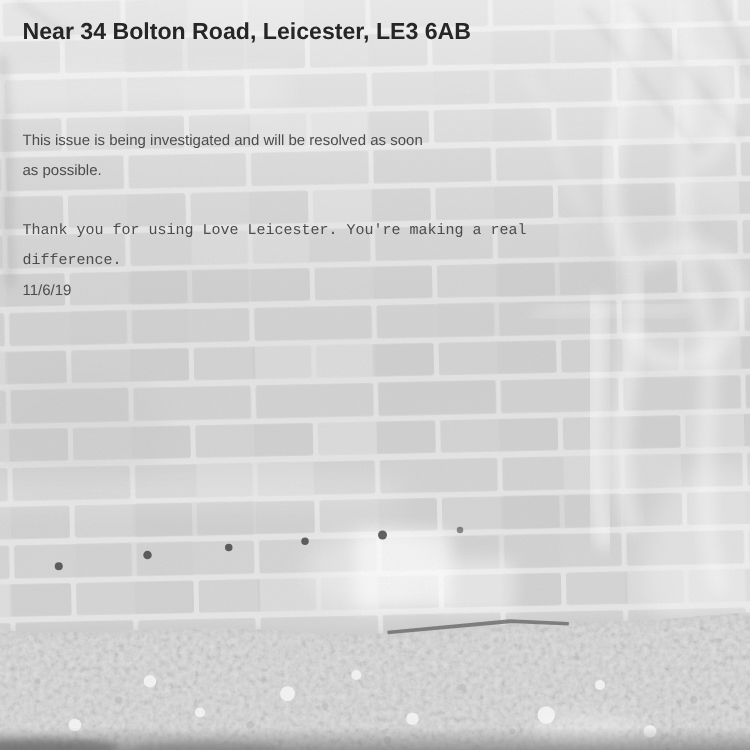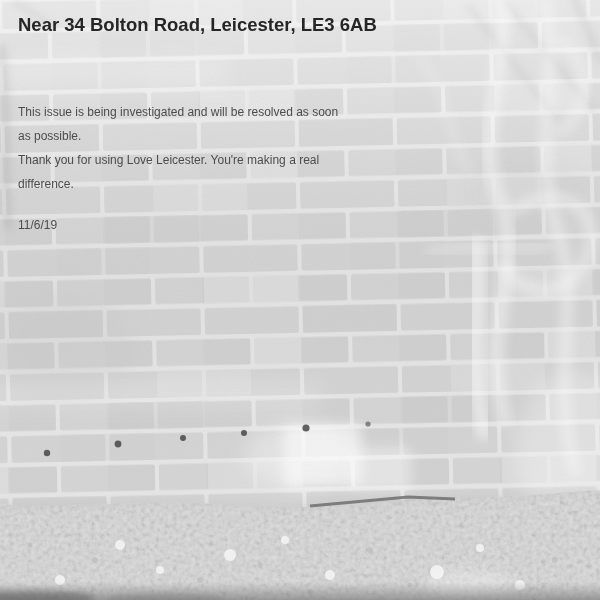--- a/index.html
+++ b/index.html
@@ -20,22 +20,22 @@
   }
   .body-text{
     position:absolute;left:18px;top:100px;right:28px;
   }
   .msg{
     margin:0;
     font-size:12px;line-height:24px;font-weight:400;
     color:#4c4c4c;
     white-space:pre-line;
   }
-  .msg.thanks{}
-  .msg.date{margin-top:17px;}
+  .msg.thanks{margin-top:24px;font-family:Liberation Mono, monospace;}
+  .msg.date{margin-top:0;}
 </style>
 </head>
 <body>
 
 <div class="stage">
 
   <svg width="600" height="600" viewBox="0 0 600 600" aria-hidden="true">
     <defs>
       <pattern id="bricks" width="98" height="62" patternUnits="userSpaceOnUse" patternTransform="rotate(-1.2)">
         <rect width="98" height="62" fill="#e9e9e9"></rect>

